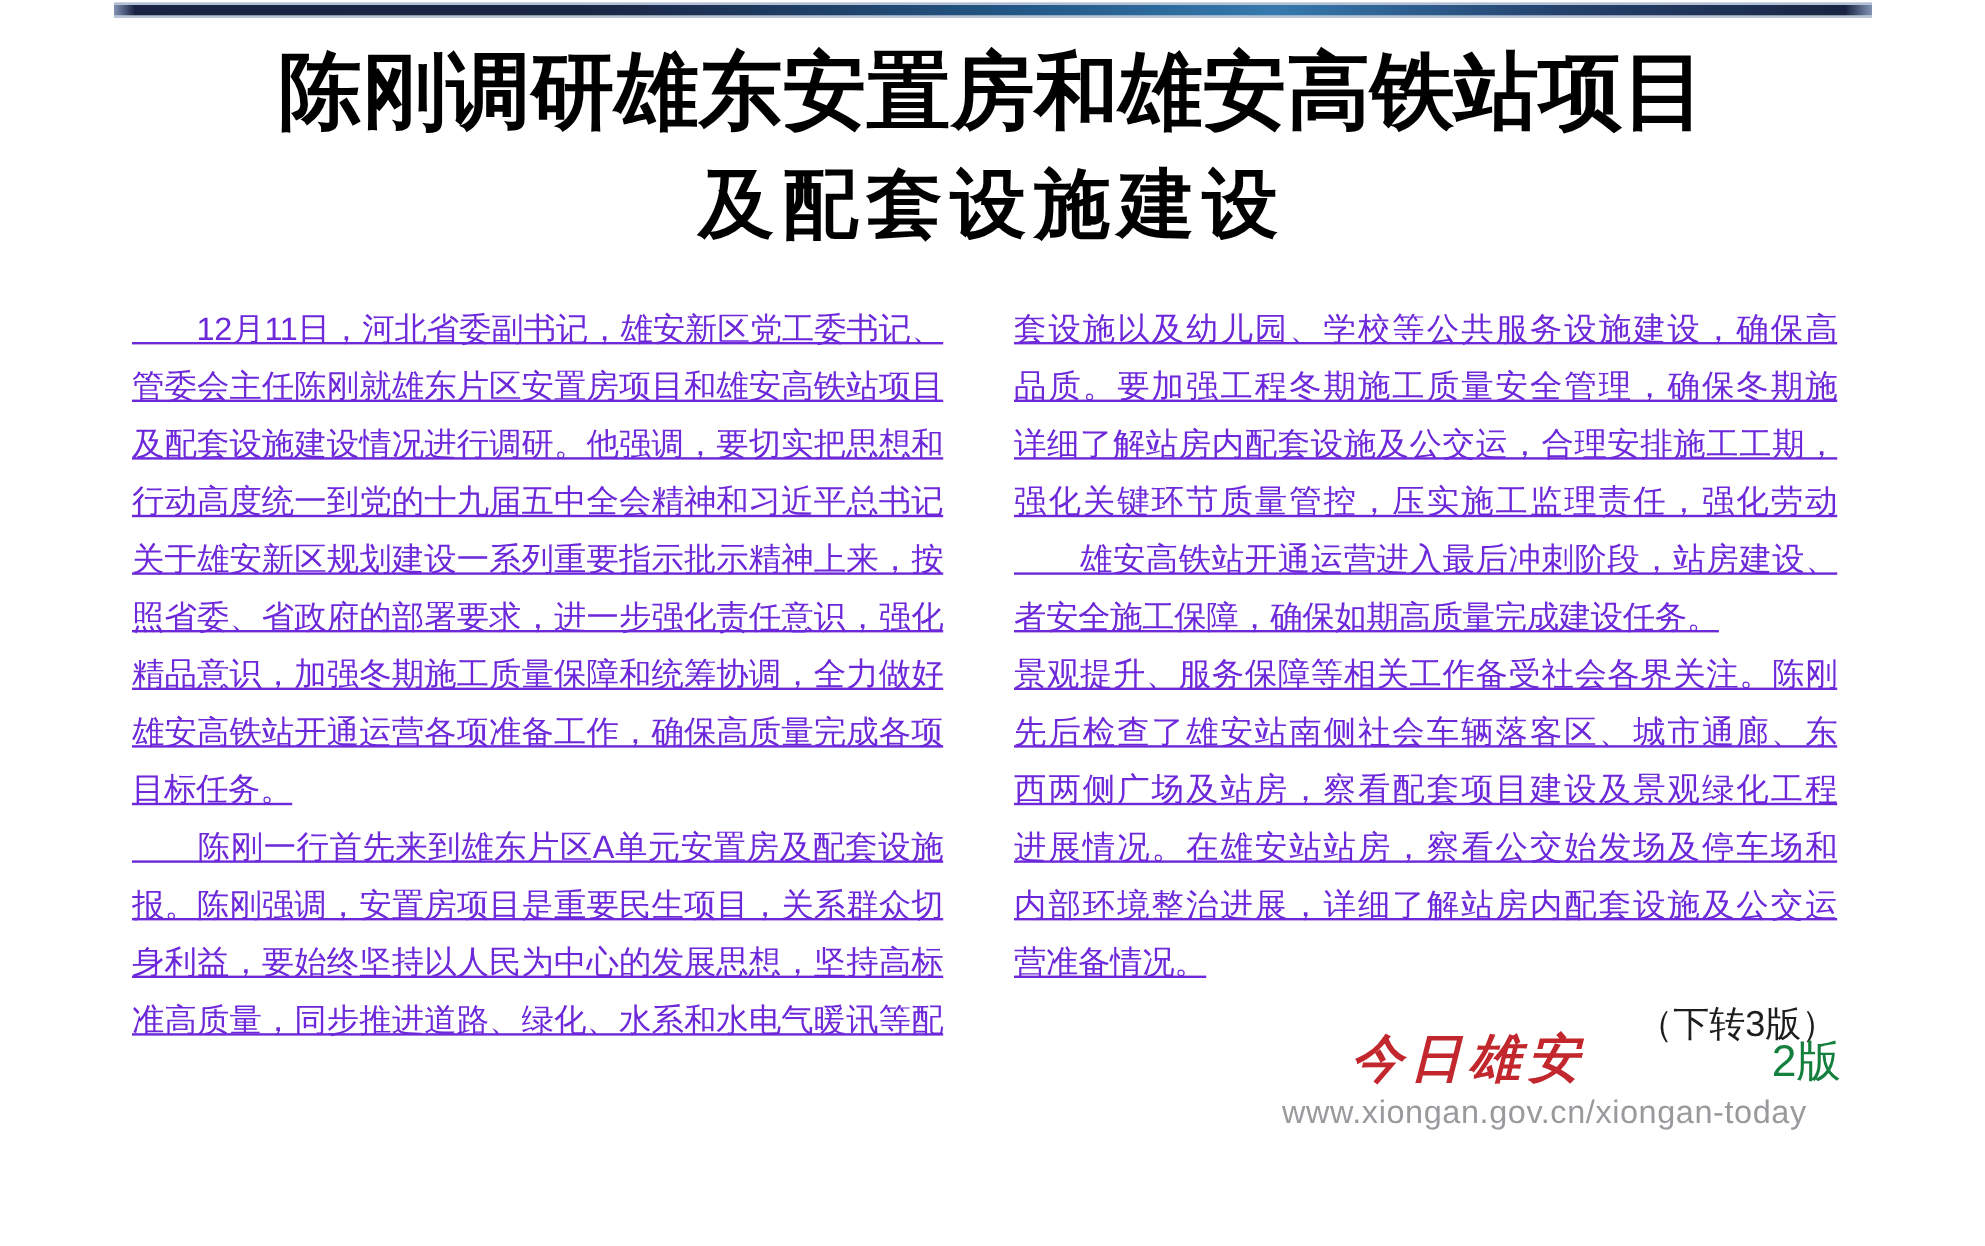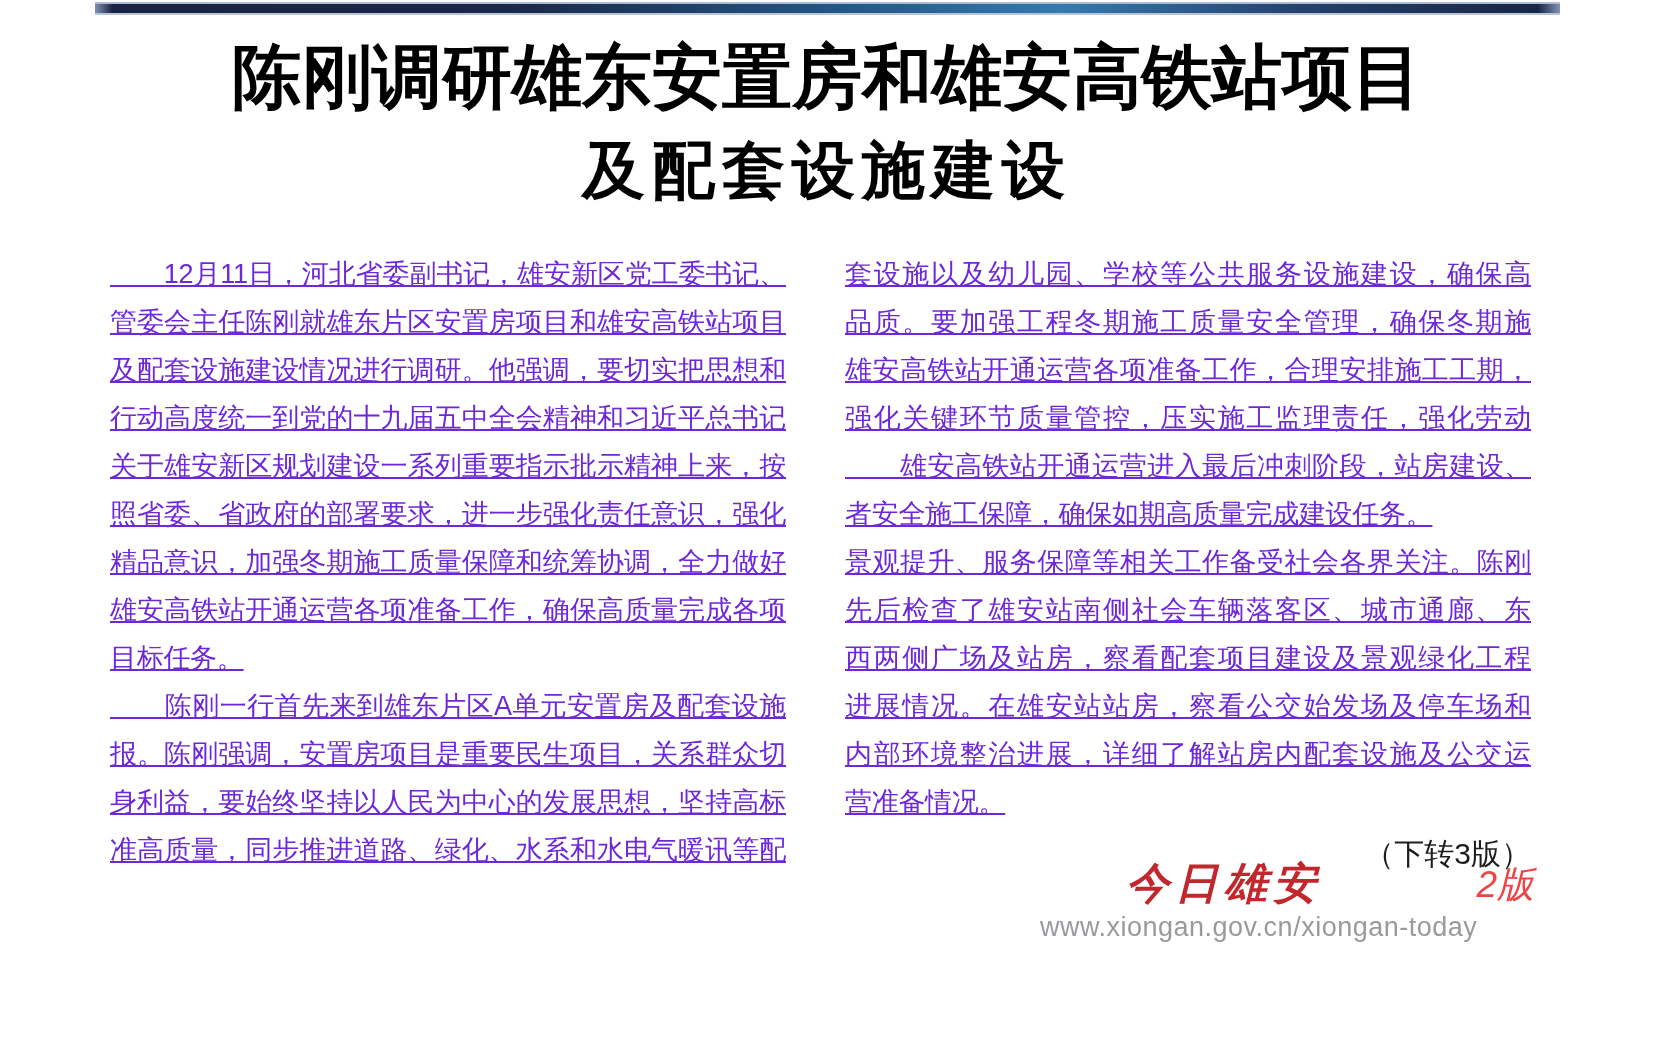--- a/index.html
+++ b/index.html
@@ -102,27 +102,26 @@
     font-weight: 700;
     font-size: 43px;
     line-height: 52px;
     letter-spacing: 6px;
     color: #c2272d;
     white-space: nowrap;
   }
   .pagenum {
     font-size: 37px;
     line-height: 50px;
-    color: #ef4444;
+    color: #15803d;
     white-space: nowrap;
-    font-style: italic;
   }
   .siteurl {
     margin-top: 2px;
-    text-align: left;
+    text-align: center;
     font-size: 27px;
     letter-spacing: 0.5px;
     color: #9a9a9e;
     white-space: nowrap;
   }
 </style>
 </head>
 <body>
 
 <div id="page">
@@ -147,21 +146,21 @@
         <div class="line">目标任务。</div>
         <div class="line just">　　陈刚一行首先来到雄东片区A单元安置房及配套设施</div>
         <div class="line just">报。陈刚强调，安置房项目是重要民生项目，关系群众切</div>
         <div class="line just">身利益，要始终坚持以人民为中心的发展思想，坚持高标</div>
         <div class="line just">准高质量，同步推进道路、绿化、水系和水电气暖讯等配</div>
       </div>
     <div class="col col-right">
       <div id="col-right-lines">
           <div class="line just">套设施以及幼儿园、学校等公共服务设施建设，确保高</div>
           <div class="line just">品质。要加强工程冬期施工质量安全管理，确保冬期施</div>
-          <div class="line just">雄安高铁站开通运营各项准备工作，合理安排施工工期，</div>
+          <div class="line just">详细了解站房内配套设施及公交运，合理安排施工工期，</div>
           <div class="line just">强化关键环节质量管控，压实施工监理责任，强化劳动</div>
           <div class="line just">　　雄安高铁站开通运营进入最后冲刺阶段，站房建设、</div>
           <div class="line">者安全施工保障，确保如期高质量完成建设任务。</div>
           <div class="line just">景观提升、服务保障等相关工作备受社会各界关注。陈刚</div>
           <div class="line just">先后检查了雄安站南侧社会车辆落客区、城市通廊、东</div>
           <div class="line just">西两侧广场及站房，察看配套项目建设及景观绿化工程</div>
           <div class="line just">进展情况。在雄安站站房，察看公交始发场及停车场和</div>
           <div class="line just">内部环境整治进展，详细了解站房内配套设施及公交运</div>
           <div class="line">营准备情况。</div>
         </div>

